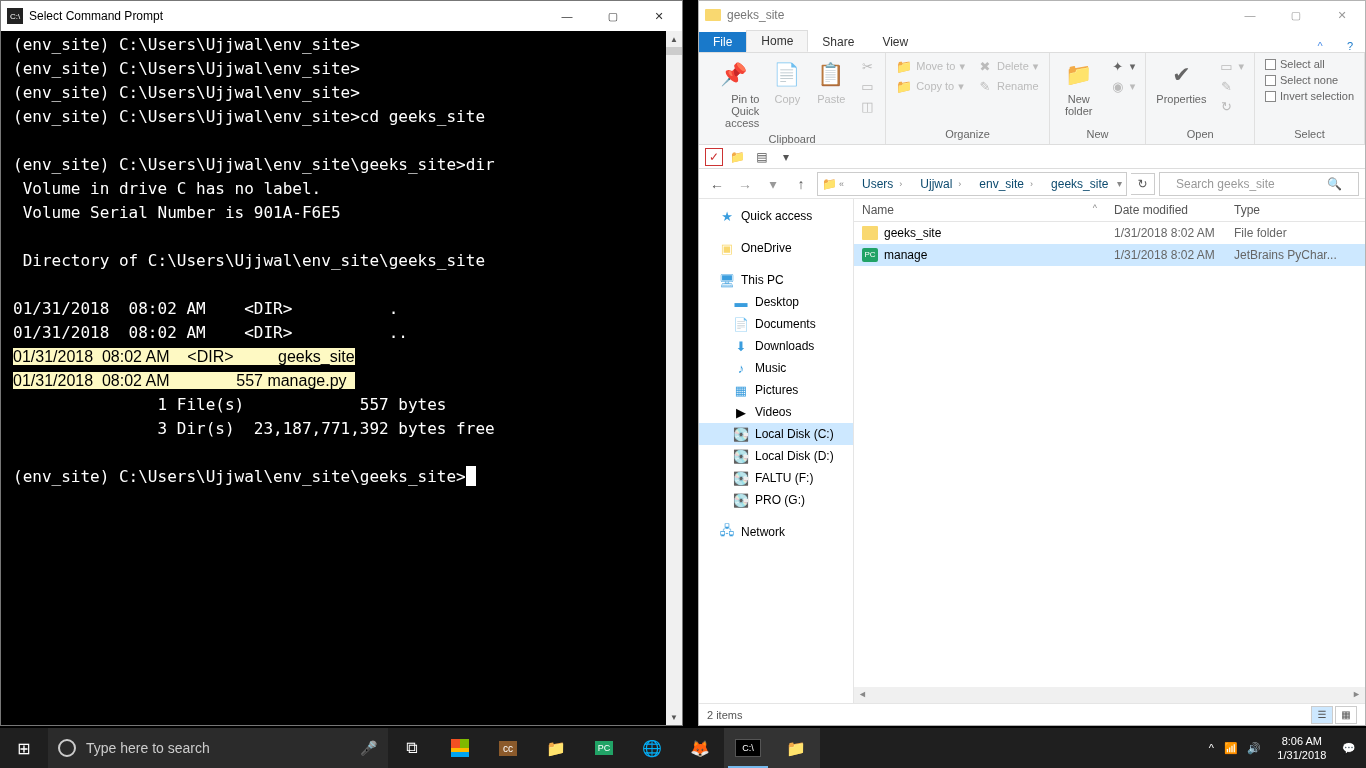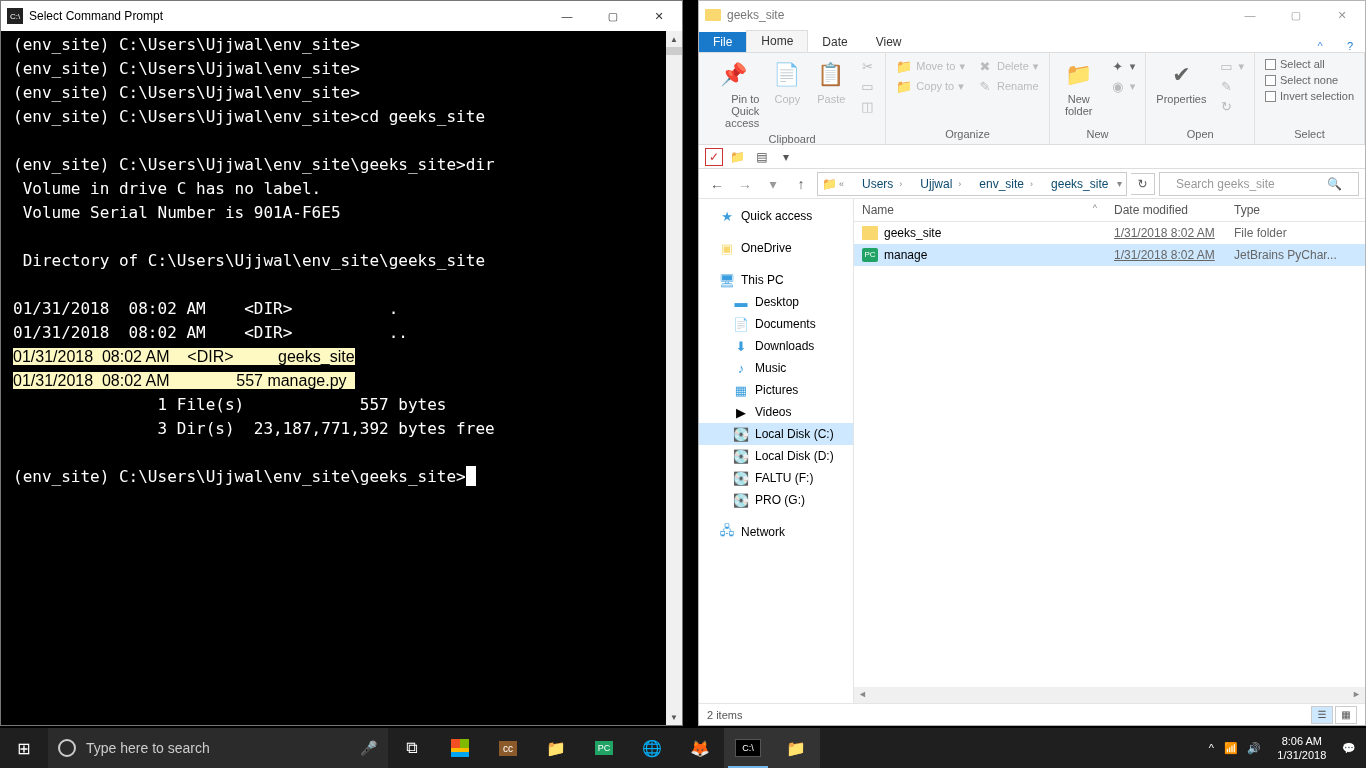--- a/index.html
+++ b/index.html
@@ -73,21 +73,21 @@
 .file-pane { flex: 1; display: flex; flex-direction: column; font-size: 12px; position: relative; }
 .cols { display: flex; border-bottom: 1px solid #e5e5e5; color: #555; }
 .col { padding: 4px 8px; border-right: 1px solid transparent; }
 .col.name { flex: 0 0 252px; }
 .col.date { flex: 0 0 120px; }
 .col.type { flex: 1; }
 .frow { display: flex; align-items: center; padding: 2px 0; cursor: pointer; }
 .frow.sel { background: #cde8ff; }
 .frow .cell { padding: 2px 8px; }
 .frow .name { flex: 0 0 252px; display: flex; align-items: center; gap: 6px; }
-.frow .date { flex: 0 0 120px; color: #666; text-decoration: underline; }
+.frow .date { flex: 0 0 120px; color: #666; }
 .frow .type { flex: 1; color: #666; overflow: hidden; text-overflow: ellipsis; white-space: nowrap; }
 .ficon { width: 16px; height: 14px; display: inline-block; }
 .ficon.folder { background: #f9d870; border-radius: 1px; }
 .ficon.pc { background: #21a366; border-radius: 2px; font-size: 8px; color: #fff; text-align: center; line-height: 14px; }
 .file-scroll { position: absolute; bottom: 0; left: 0; right: 0; height: 16px; background: #f0f0f0; }
 
 
 .statusbar { height: 22px; border-top: 1px solid #e5e5e5; display: flex; align-items: center; font-size: 11px; color: #555; padding: 0 8px; }
 .statusbar .viewmode { margin-left: auto; display: flex; gap: 2px; }
 .statusbar .vm { width: 22px; height: 18px; border: 1px solid #ccc; display: flex; align-items: center; justify-content: center; font-size: 10px; }
@@ -148,21 +148,21 @@
   <div class="exp-titlebar">
     <span class="exp-titleicon"></span>
     <span class="exp-title">geeks_site</span>
     <div class="exp-win-btn">—</div>
     <div class="exp-win-btn">▢</div>
     <div class="exp-win-btn">✕</div>
   </div>
   <div class="exp-tabs">
     <div class="exp-tab file">File</div>
     <div class="exp-tab active">Home</div>
-    <div class="exp-tab">Date</div>
+    <div class="exp-tab">Share</div>
     <div class="exp-tab">View</div>
     <div class="spacer"></div>
     <div class="caret">^</div>
     <div class="caret" style="color:#1979ca">?</div>
   </div>
 
   <div class="ribbon">
     <div class="rgroup">
       <div class="rgroup-items">
         <div class="ritem">

